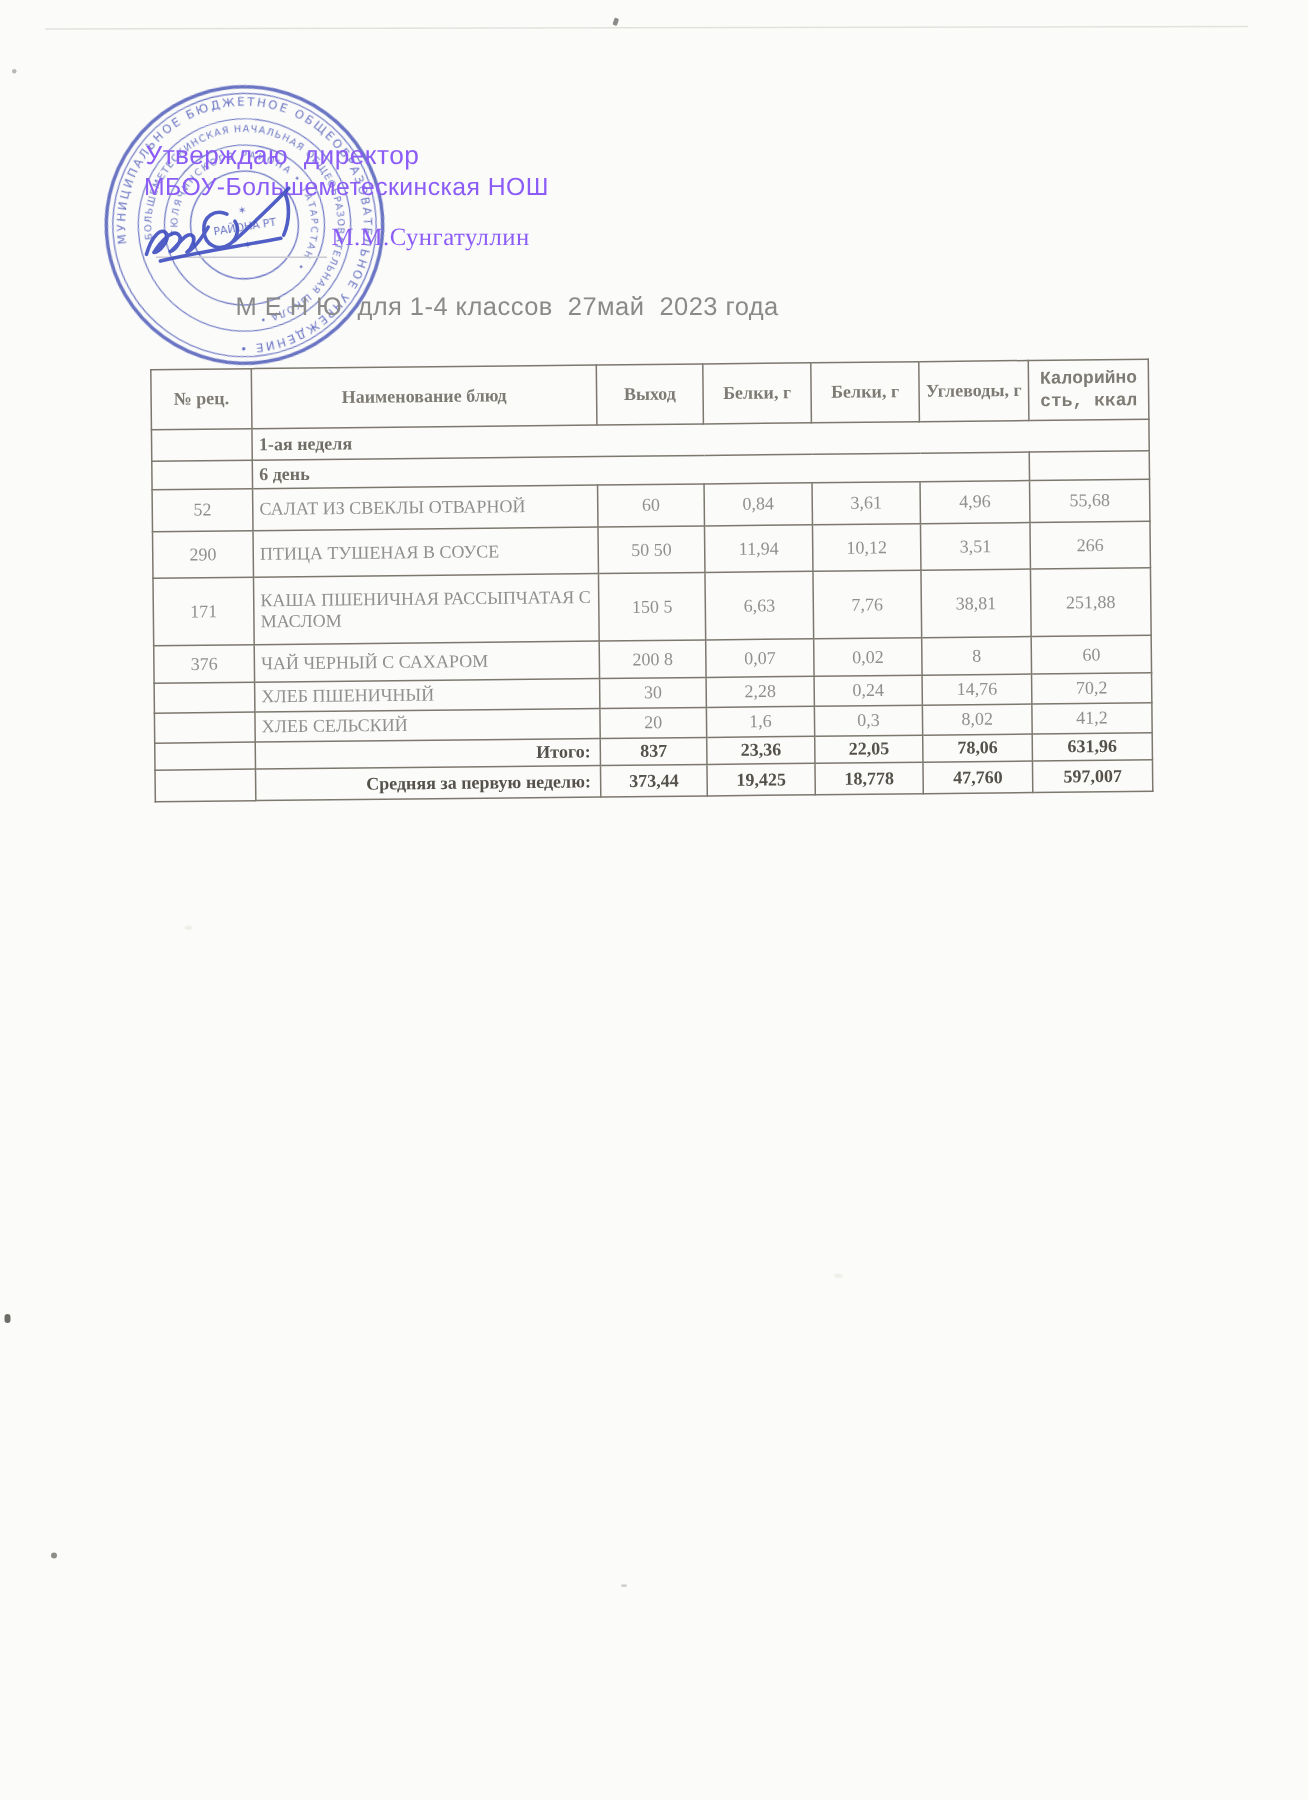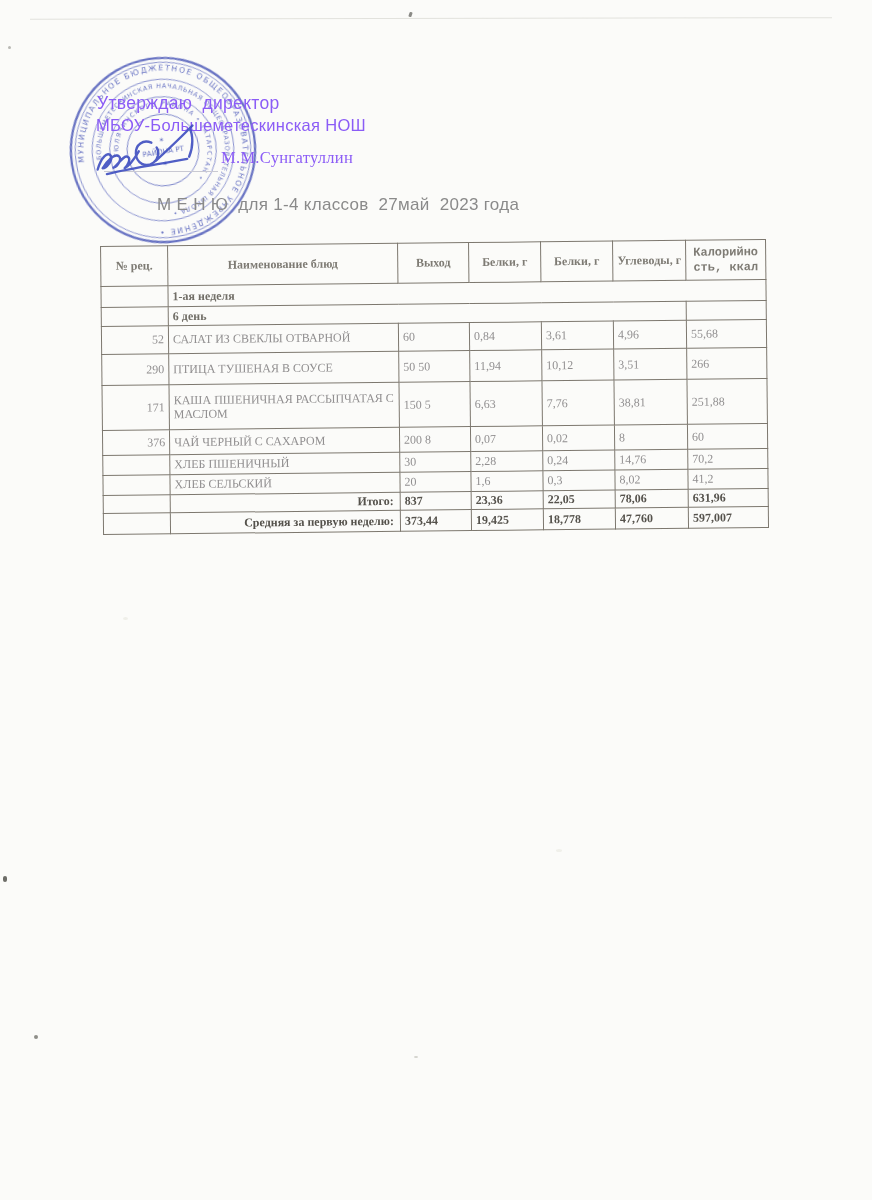--- a/index.html
+++ b/index.html
@@ -37,23 +37,23 @@
   .menu-table-wrap{position:absolute;left:100px;top:239px;transform:rotate(-0.6deg);transform-origin:top right;}
   table.menu{
     border-collapse:collapse;table-layout:fixed;width:665px;
     font-family:"Liberation Serif", serif;font-size:12px;color:#918f90;
   }
   table.menu td, table.menu th{
     border:1px solid #7d786f;padding:1px 4px;line-height:1.2;overflow:hidden;
   }
   table.menu th{font-weight:bold;color:#7e7b74;text-align:center;vertical-align:middle;}
   .kcal-head{word-break:break-all;font-family:Liberation Mono, monospace;}
-  td.num{text-align:right;padding-right:2px;}
+  td.num{text-align:center;padding-right:2px;}
   td.name{text-align:left;}
-  td.v{text-align:left;}
+  td.v{text-align:center;}
   tr.section td{font-weight:bold;color:#716e67;text-align:left;}
   tr.totals td{font-weight:bold;color:#55524c;}
   tr.totals td.name{text-align:right;padding-right:6px;}
 </style>
 </head>
 <body>
 
 <div class="page">
 
   <div class="scan-line-top"></div>

